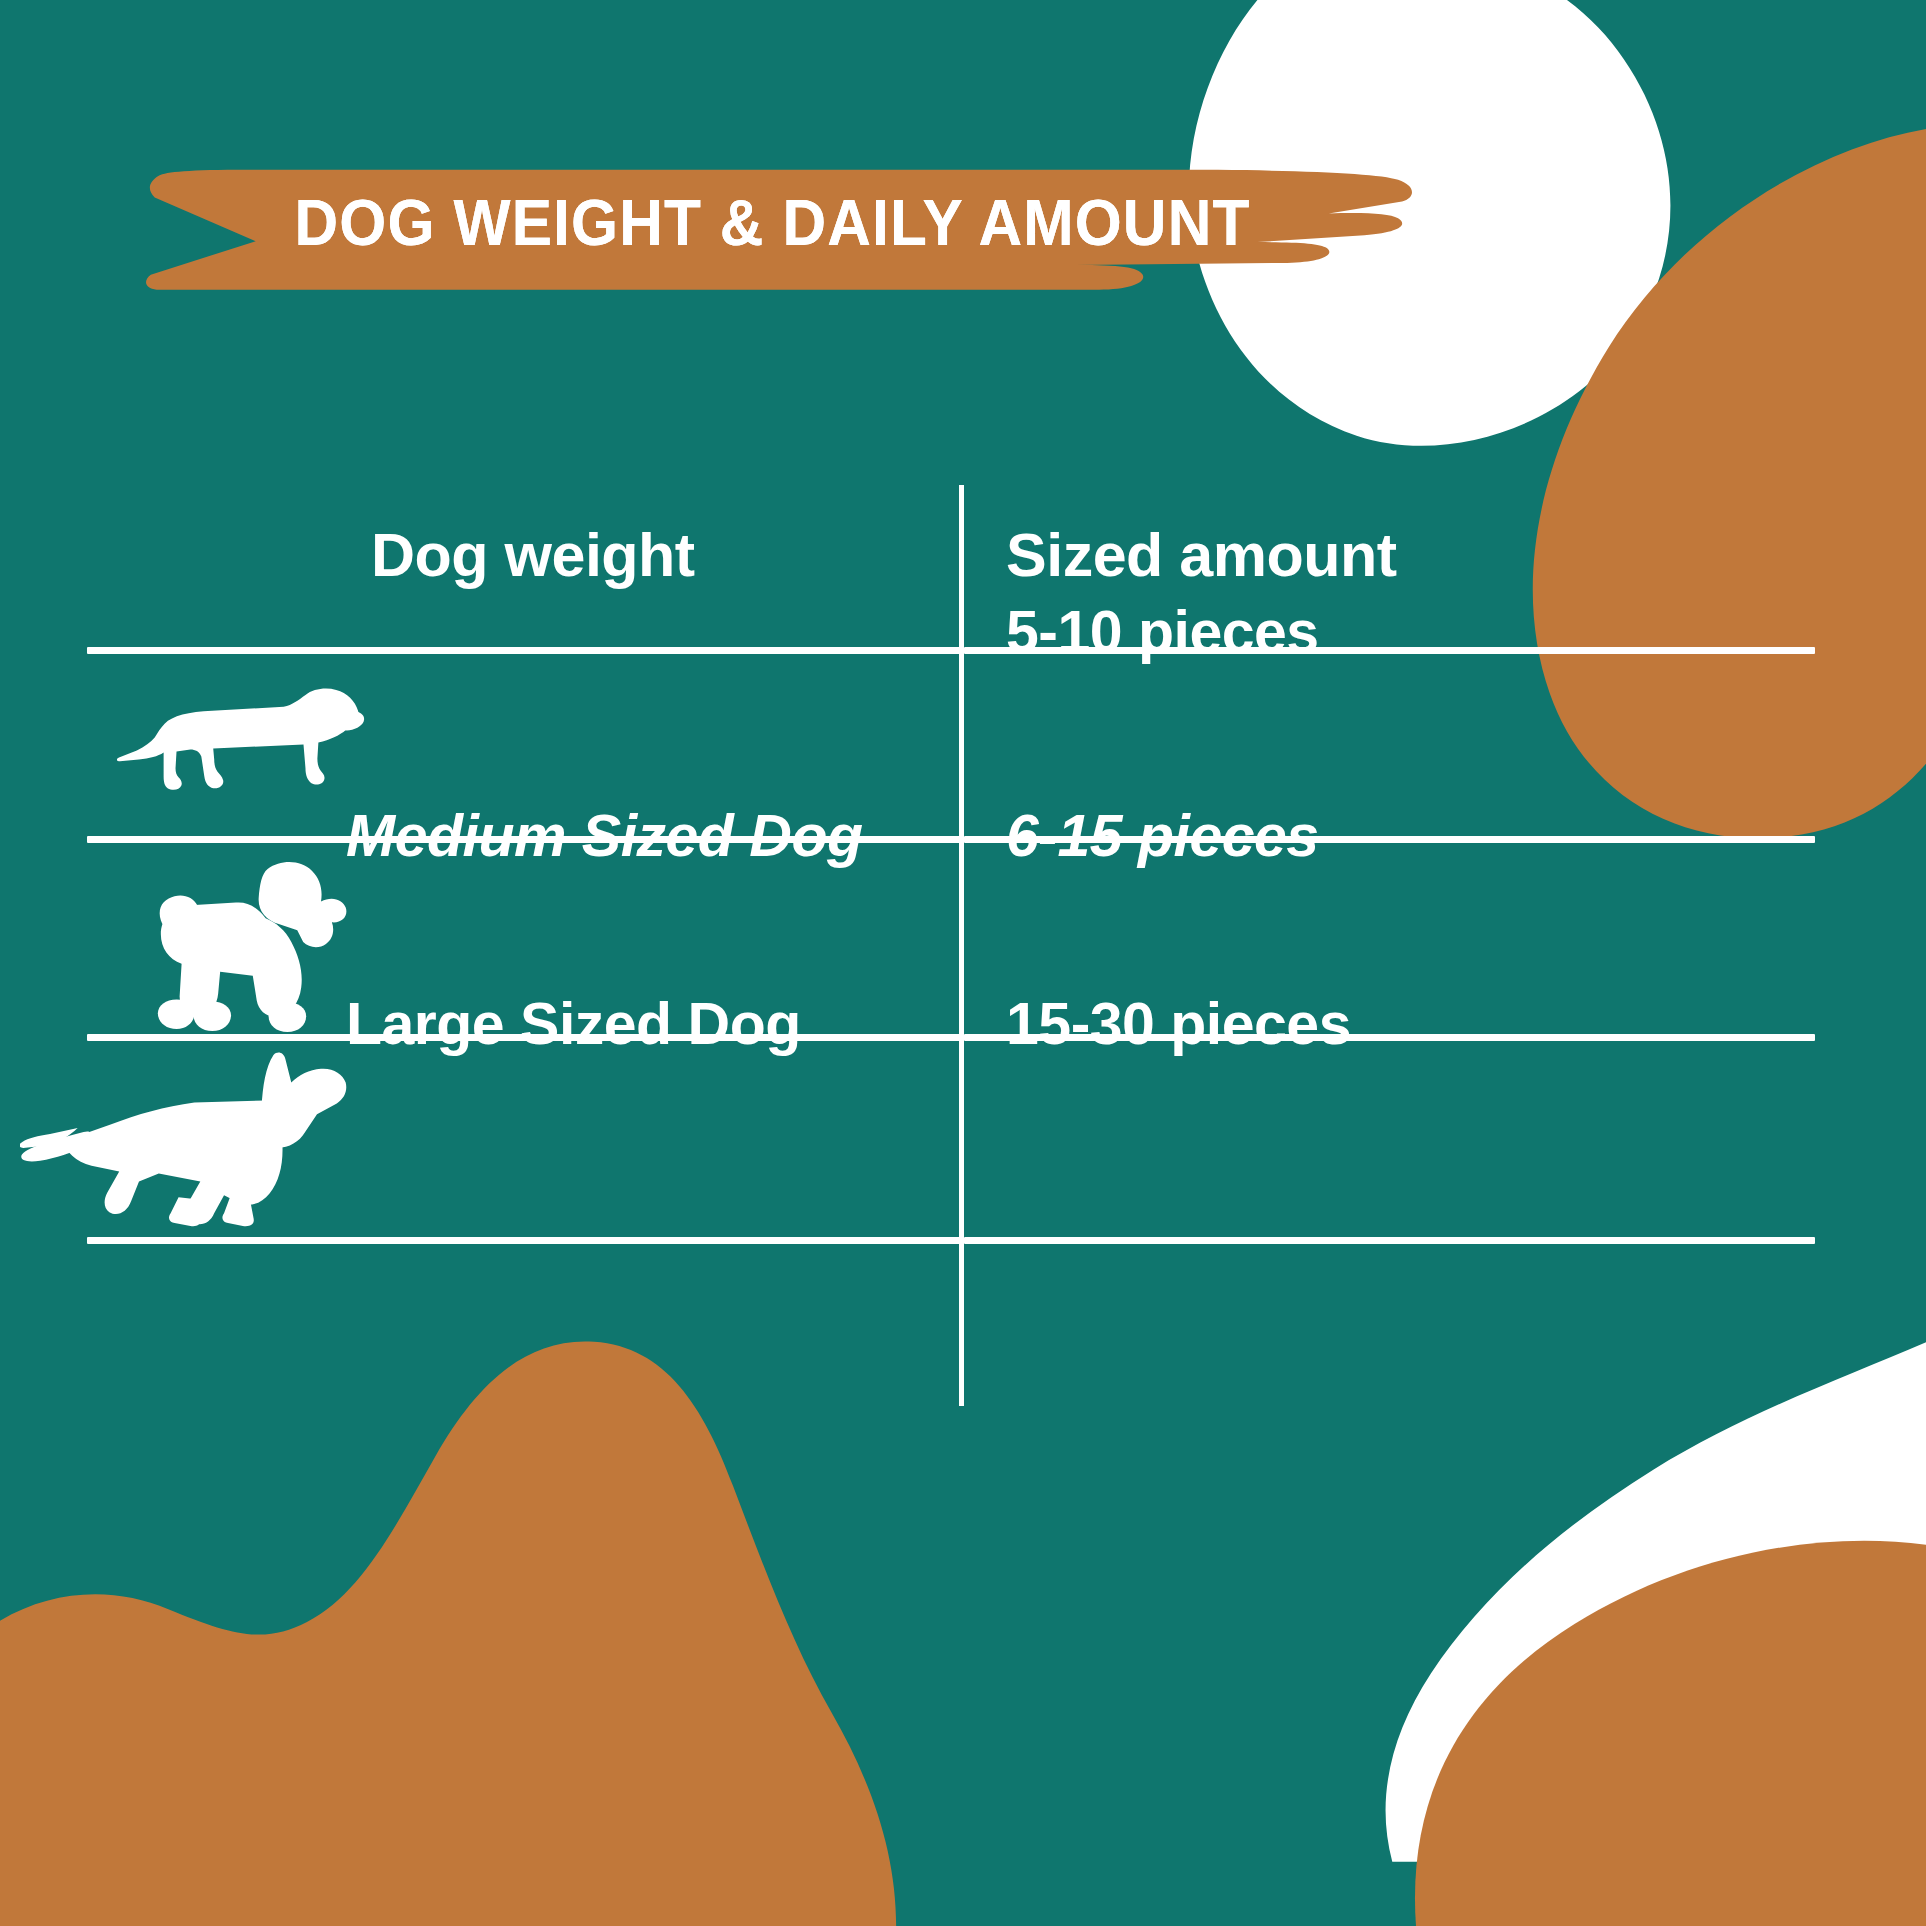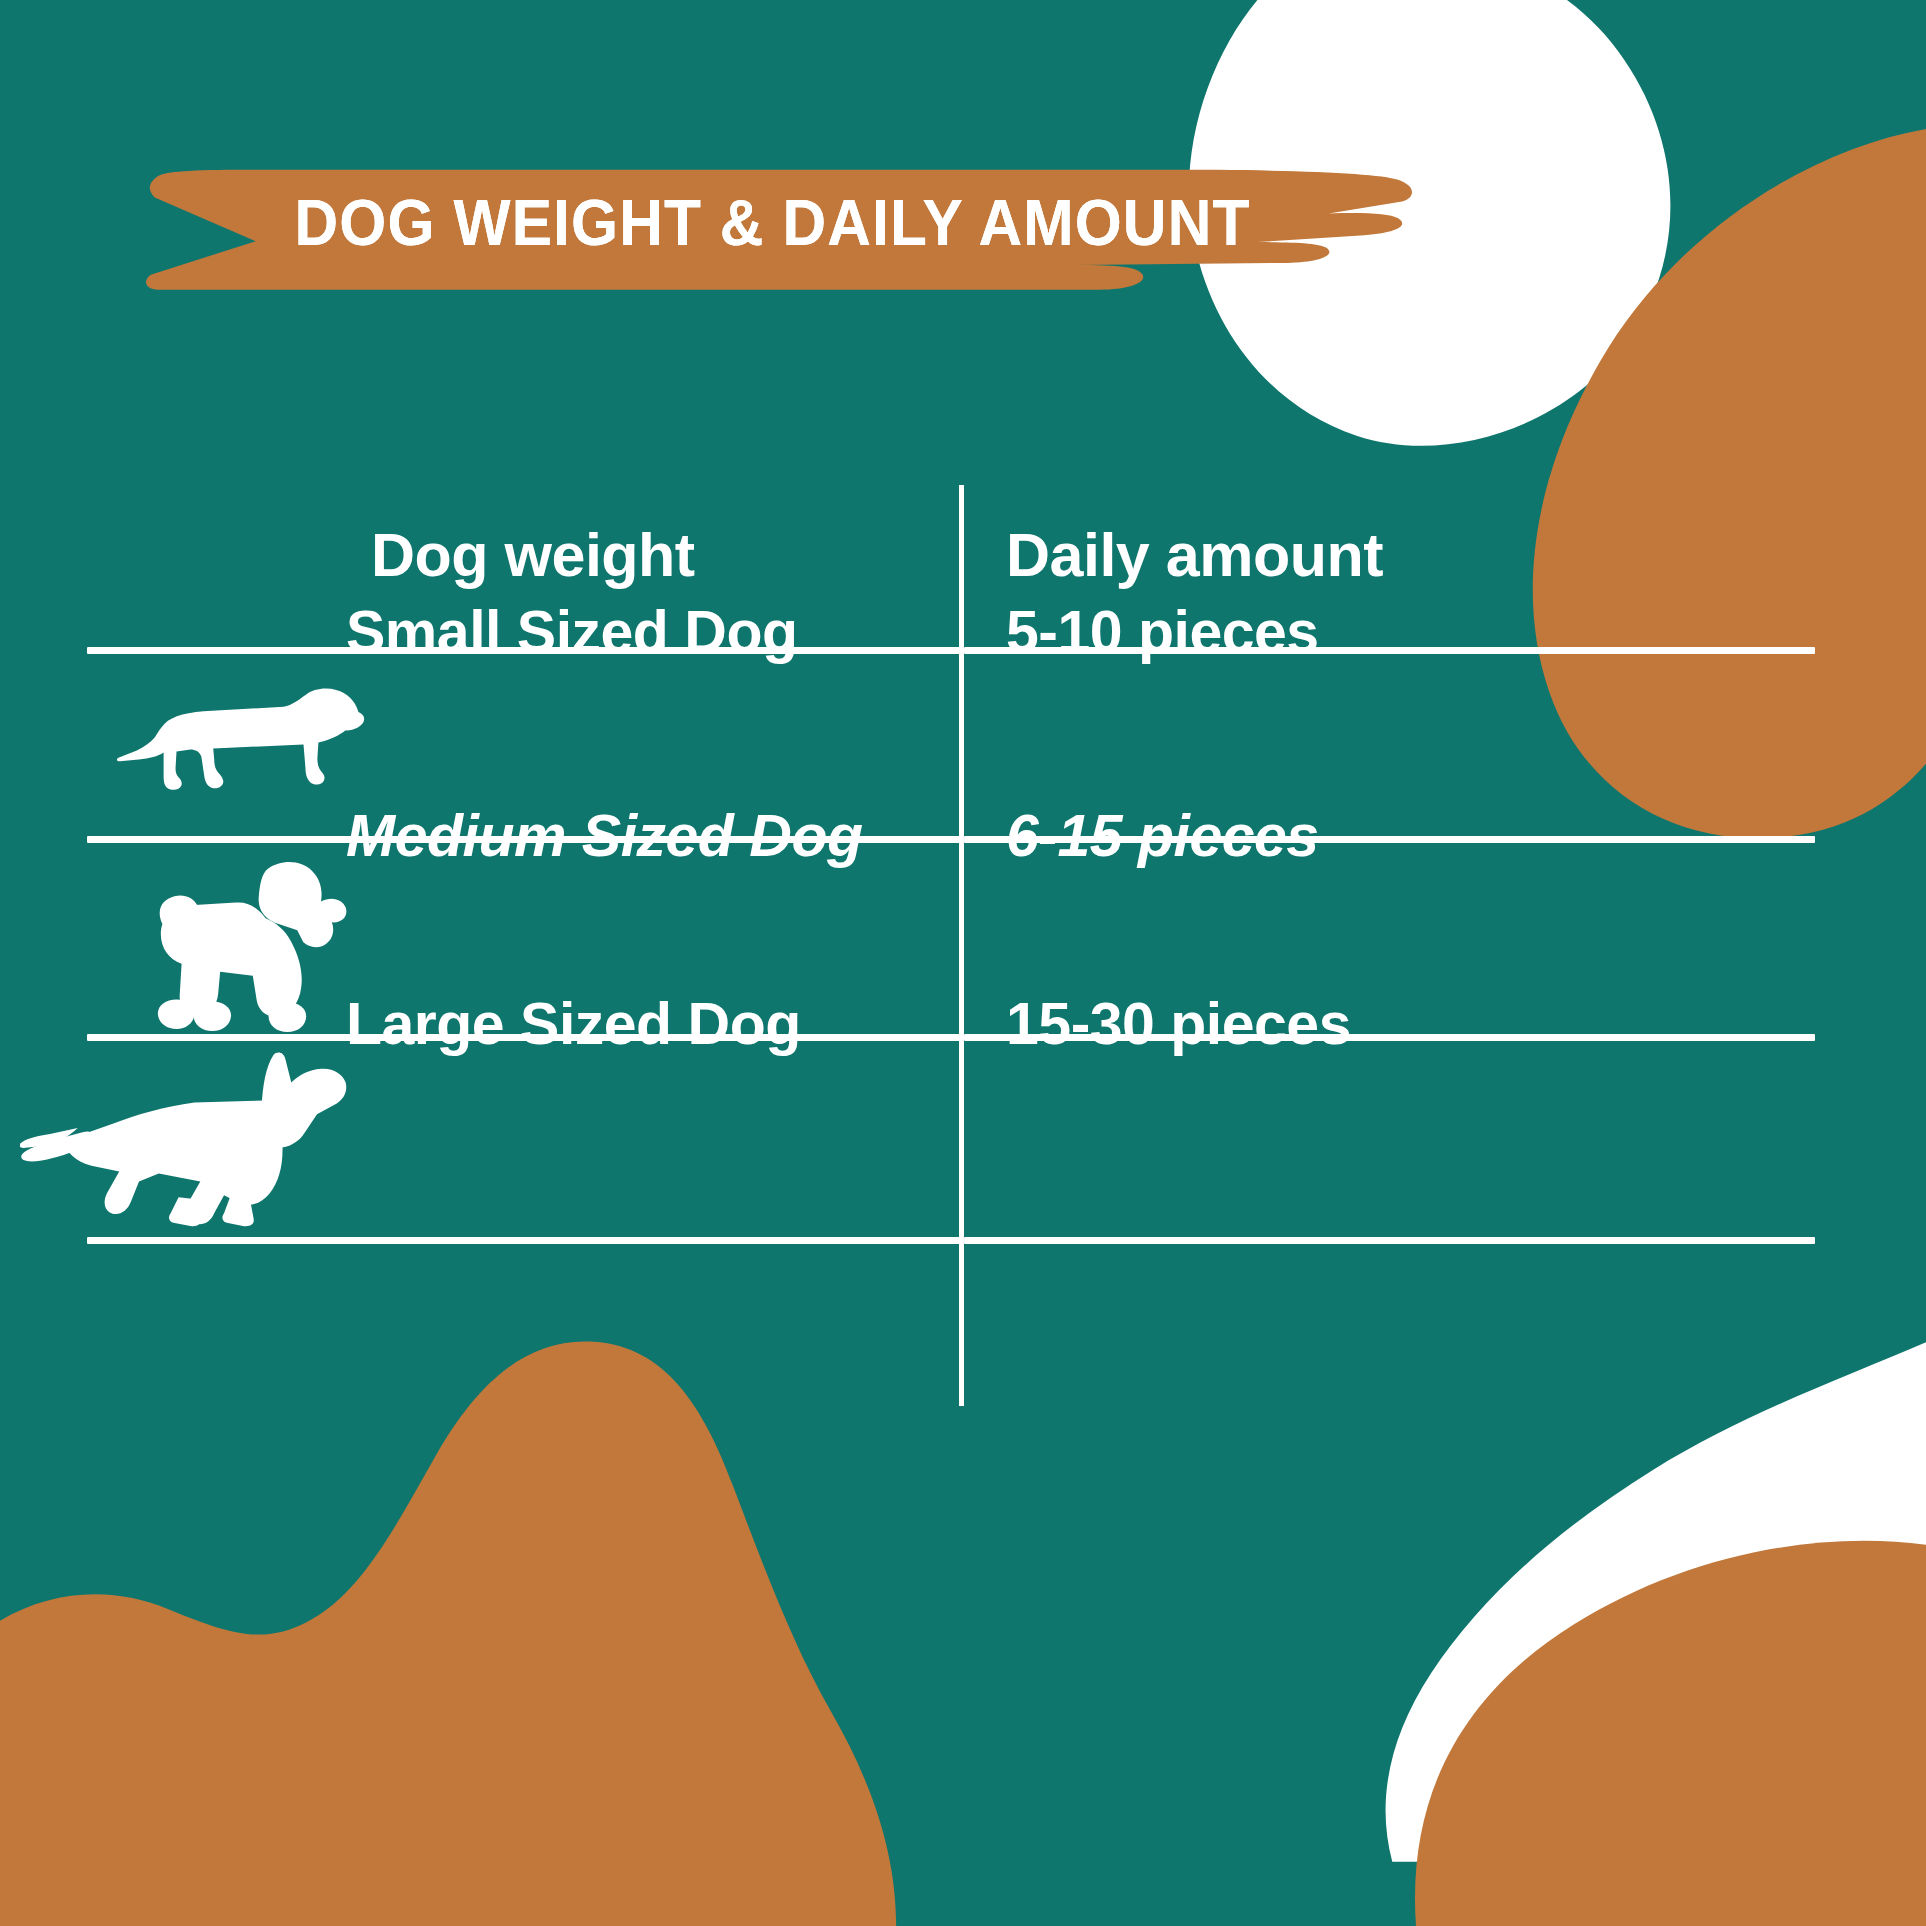--- a/index.html
+++ b/index.html
@@ -170,21 +170,21 @@
                C60,14 38,16 30,20 Z" fill="#c1783a"></path>
     </svg>
     <div class="banner-title">DOG WEIGHT &amp; DAILY AMOUNT</div>
   </div>
 
   <div class="table">
 
     <div class="divider-v"></div>
 
     <div class="hdr c1">Dog weight</div>
-    <div class="hdr c2">Daily amount</div>
+    <div class="hdr c2">Sized amount</div>
 
     <div class="rule left" style="top:162px"></div>
     <div class="rule right" style="top:162px"></div>
 
     <div class="rule left" style="top:351px"></div>
     <div class="rule right" style="top:351px"></div>
 
     <div class="rule left" style="top:549px"></div>
     <div class="rule right" style="top:549px"></div>
 
@@ -232,21 +232,20 @@
                C234,36 230,43 222,48
                C215,52 206,54 197,53
                C190,52 186,47 187,40
                C188,30 190,20 196,14 Z"></path>
       <path fill="#ffffff" d="M232,30
                C240,29 248,32 249,37
                C250,42 245,47 237,49
                C230,51 223,49 222,44
                C221,38 225,31 232,30 Z"></path>
     </svg>
-    <div class="cell c1 r1">Small Sized Dog</div>
     <div class="cell c2 r1">5-10 pieces</div>
 
     <svg class="icon-slot" style="left:117px; top:376px; width:233px; height:173px" viewBox="0 0 235 175" aria-hidden="true">
 
       <path fill="#ffffff" d="M152,8
                C166,-2 186,-1 197,10
                C205,18 208,29 206,41
                C217,35 228,39 231,47
                C234,56 227,63 217,62
                C220,70 218,79 211,84

